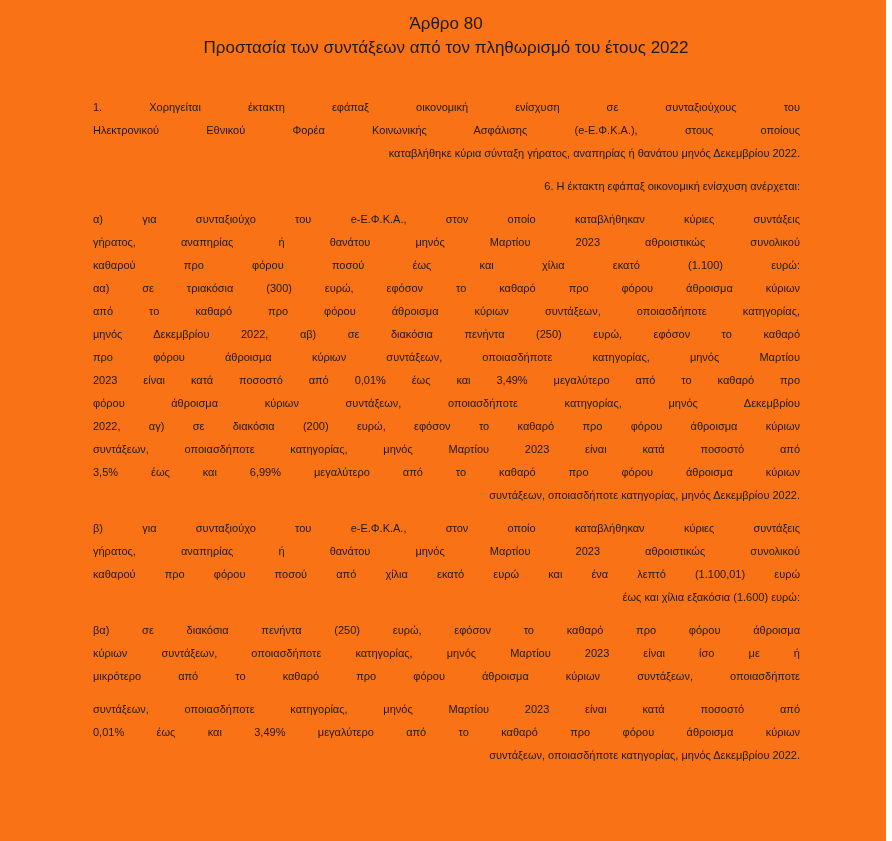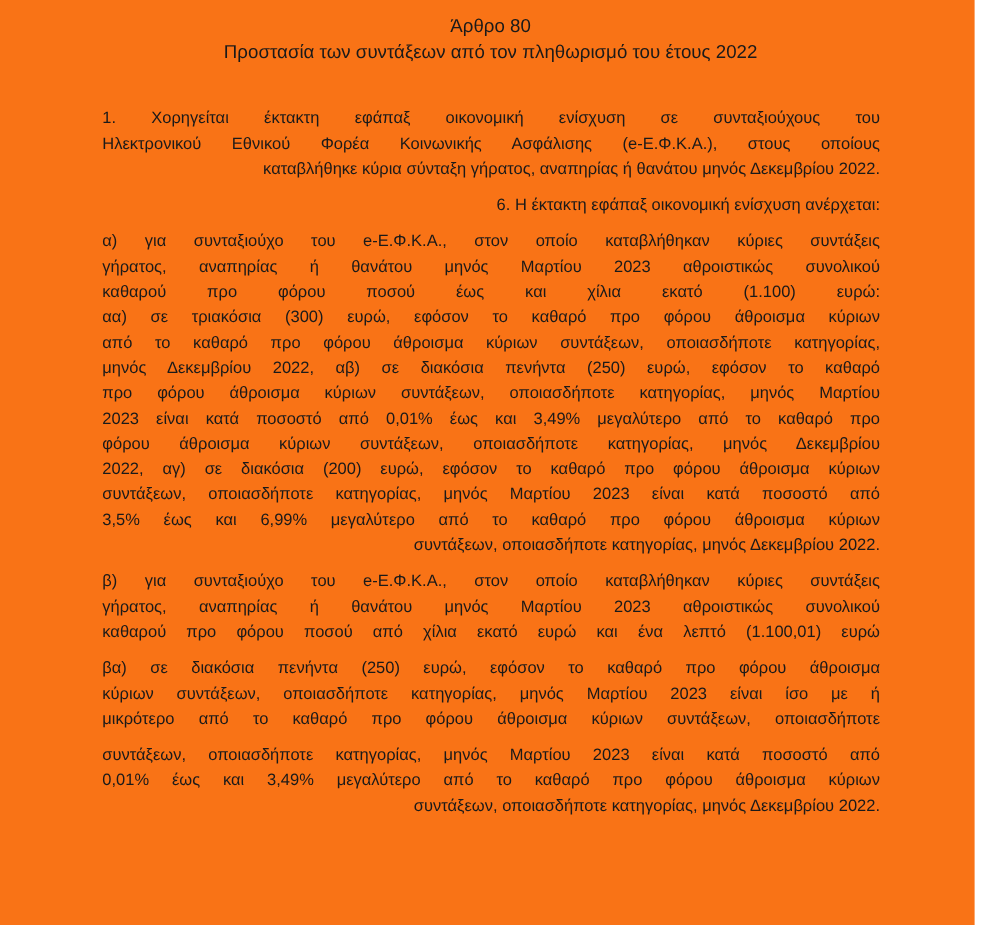--- a/index.html
+++ b/index.html
@@ -24,21 +24,21 @@
     text-align: center;
     font-size: 17px;
     line-height: 24px;
     color: #1a1a1a;
   }
   .doc-body {
     position: absolute;
     top: 96px;
     left: 93px;
     width: 707px;
-    font-size: 15px;
+    font-size: 11px;
     line-height: 23px;
     color: #1a1a1a;
   }
   .para {
     margin: 0 0 10px 0;
   }
   .para:last-child {
     margin-bottom: 0;
   }
   
@@ -86,20 +86,21 @@
       <div class="line j">2022, αγ) σε διακόσια (200) ευρώ, εφόσον το καθαρό προ φόρου άθροισμα κύριων</div>
       <div class="line j">συντάξεων, οποιασδήποτε κατηγορίας, μηνός Μαρτίου 2023 είναι κατά ποσοστό από</div>
       <div class="line j">3,5% έως και 6,99% μεγαλύτερο από το καθαρό προ φόρου άθροισμα κύριων</div>
       <div class="line">συντάξεων, οποιασδήποτε κατηγορίας, μηνός Δεκεμβρίου 2022.</div>
     </div>
 
     <div class="para">
       <div class="line j">β) για συνταξιούχο του e-Ε.Φ.Κ.Α., στον οποίο καταβλήθηκαν κύριες συντάξεις</div>
       <div class="line j">γήρατος, αναπηρίας ή θανάτου μηνός Μαρτίου 2023 αθροιστικώς συνολικού</div>
       <div class="line j">καθαρού προ φόρου ποσού από χίλια εκατό ευρώ και ένα λεπτό (1.100,01) ευρώ</div>
+      <div class="line">έως και χίλια εξακόσια (1.600) ευρώ:</div>
     </div>
 
     <div class="para">
       <div class="line j">βα) σε διακόσια πενήντα (250) ευρώ, εφόσον το καθαρό προ φόρου άθροισμα</div>
       <div class="line j">κύριων συντάξεων, οποιασδήποτε κατηγορίας, μηνός Μαρτίου 2023 είναι ίσο με ή</div>
       <div class="line j">μικρότερο από το καθαρό προ φόρου άθροισμα κύριων συντάξεων, οποιασδήποτε</div>
     </div>
 
     <div class="para">
       <div class="line j">συντάξεων, οποιασδήποτε κατηγορίας, μηνός Μαρτίου 2023 είναι κατά ποσοστό από</div>

